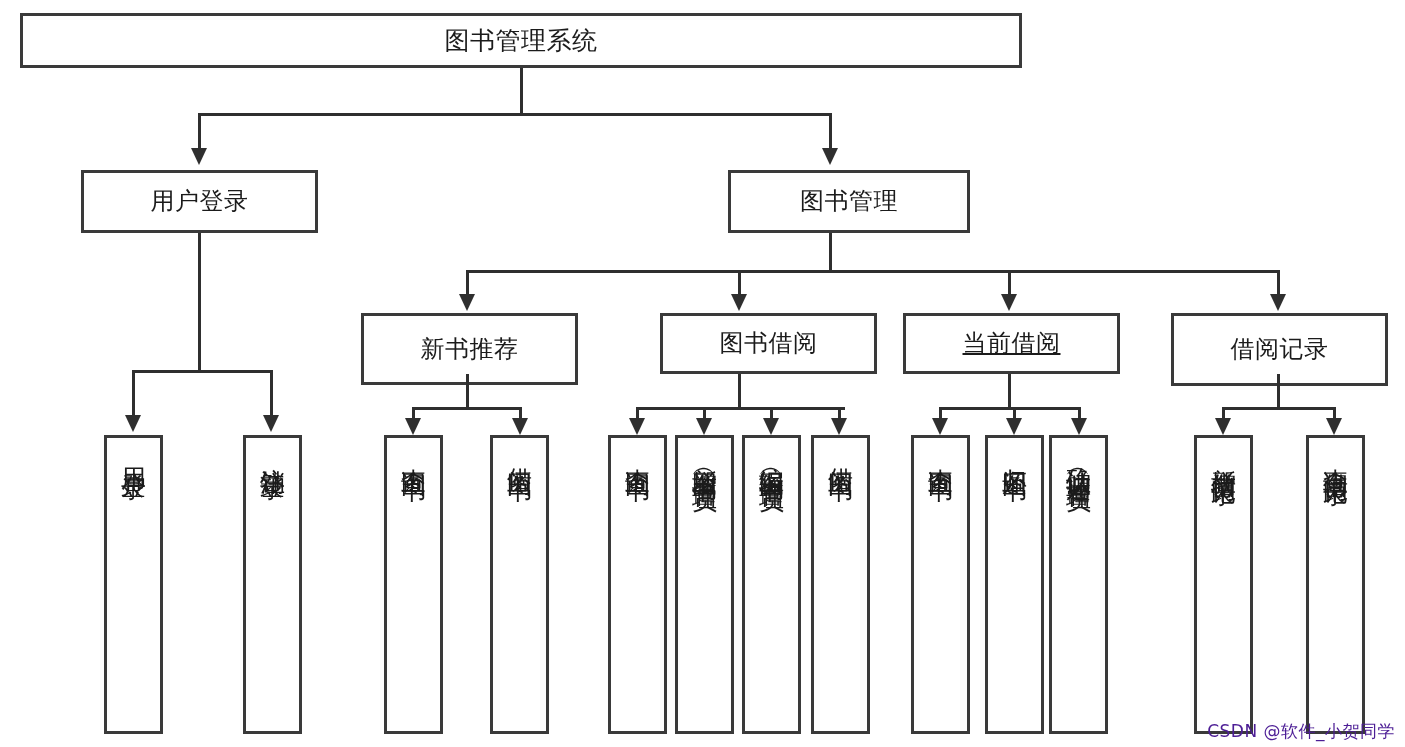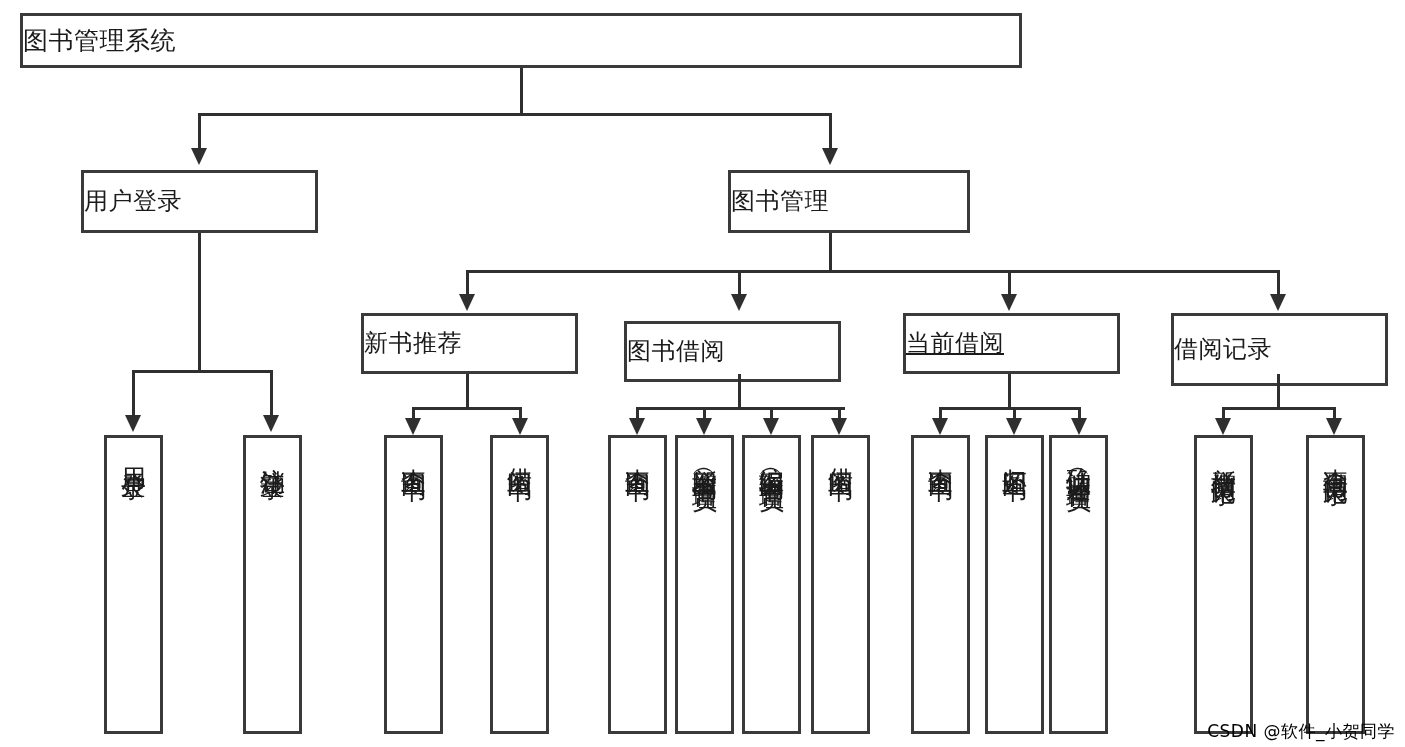--- a/index.html
+++ b/index.html
@@ -20,20 +20,21 @@
     overflow: hidden;
   }
   
   .node {
     position: absolute;
     box-sizing: border-box;
     background: #ffffff;
     border: 3px solid #3a3a3a;
     display: flex;
     align-items: center;
+    justify-content: center;
     color: #1b1b1b;
     line-height: 1.12;
     text-align: center;
     letter-spacing: 0.5px;
   }
   .node.root {
     font-size: 25px;
   }
   .node.lvl1 {
     font-size: 24px;
@@ -71,21 +72,21 @@
     border-left: 8px solid transparent;
     border-right: 8px solid transparent;
     border-top: 17px solid #2f2f2f;
   }
   
   #watermark {
     position: absolute;
     right: 10px;
     bottom: 4px;
     font-size: 17px;
-    color: #000000;
+    color: #4c1d95;
     letter-spacing: 0.5px;
     white-space: nowrap;
     user-select: none;
   }
 </style>
 </head>
 <body>
 
 <div id="canvas">
 
@@ -122,24 +123,24 @@
   <div class="ln hln" style="left:466px; top:270px; width:811px;"></div>
   <div class="ln vln" style="left:466px; top:270px; height:24px;"></div>
   <div class="arrow" style="left:459px; top:294px;"></div>
   <div class="ln vln" style="left:738px; top:270px; height:24px;"></div>
   <div class="arrow" style="left:731px; top:294px;"></div>
   <div class="ln vln" style="left:1008px; top:270px; height:24px;"></div>
   <div class="arrow" style="left:1001px; top:294px;"></div>
   <div class="ln vln" style="left:1277px; top:270px; height:24px;"></div>
   <div class="arrow" style="left:1270px; top:294px;"></div>
 
-  <div class="node lvl2" style="left:361px; top:313px; width:217px; height:61px;">
+  <div class="node lvl2" style="left:361px; top:313px; width:217px; height:72px;">
     <span>新书推荐</span>
   </div>
-  <div class="node lvl2" style="left:624px; top:313px; width:217px; height:61px;margin-top:8px;">
+  <div class="node lvl2" style="left:660px; top:313px; width:217px; height:61px;">
     <span>图书借阅</span>
   </div>
   <div class="node lvl2" style="left:903px; top:313px; width:217px; height:61px;text-decoration:underline;">
     <span>当前借阅</span>
   </div>
   <div class="node lvl2" style="left:1171px; top:313px; width:217px; height:73px;">
     <span>借阅记录</span>
   </div>
 
   <div class="ln vln" style="left:466px; top:374px; height:33px;"></div>

